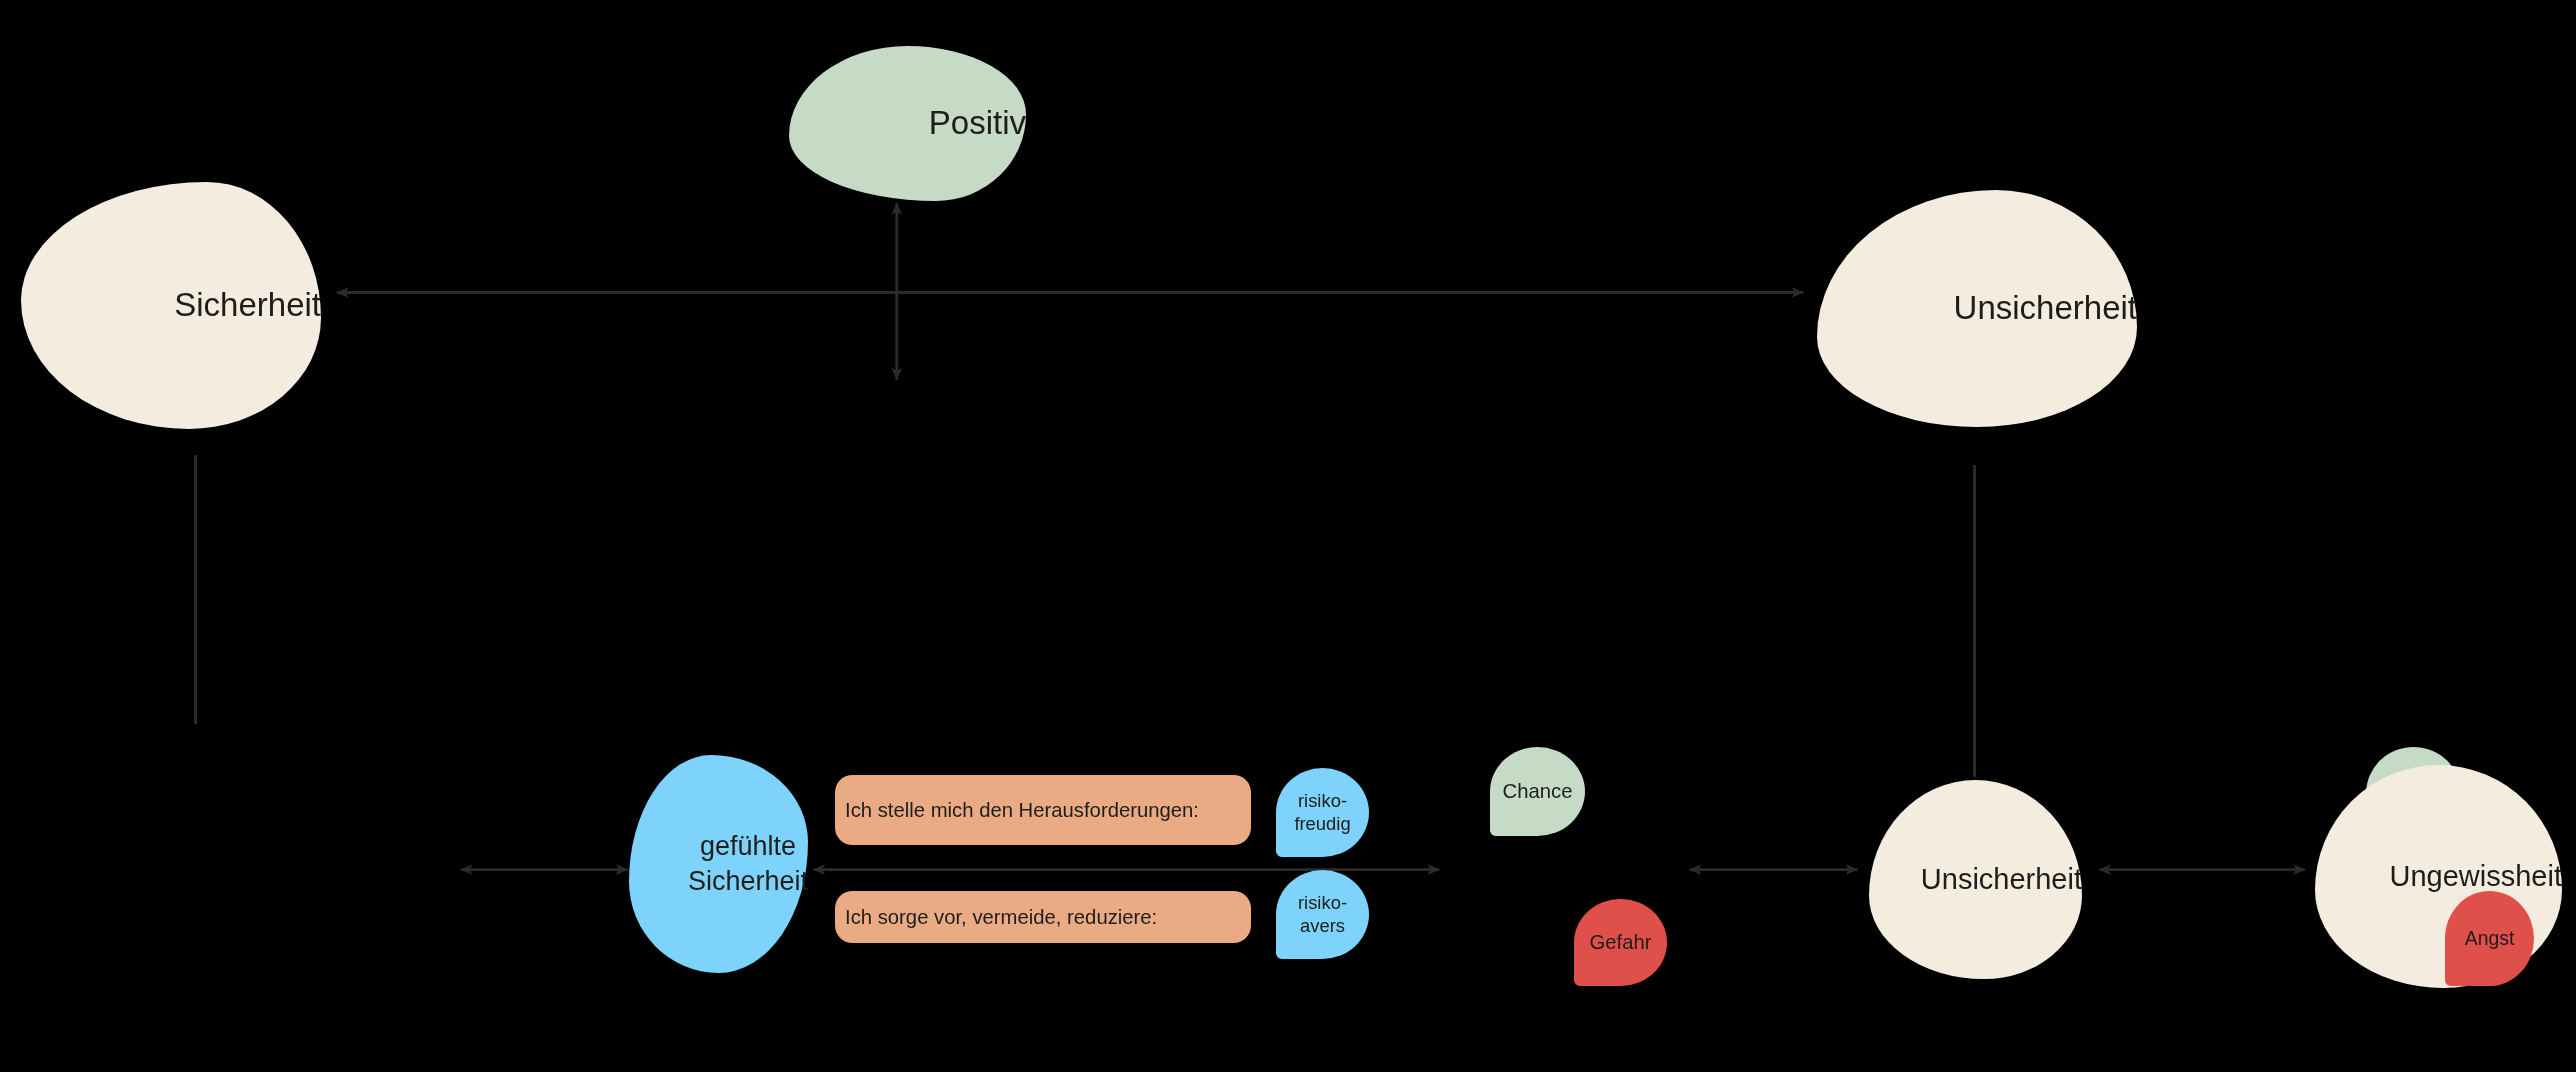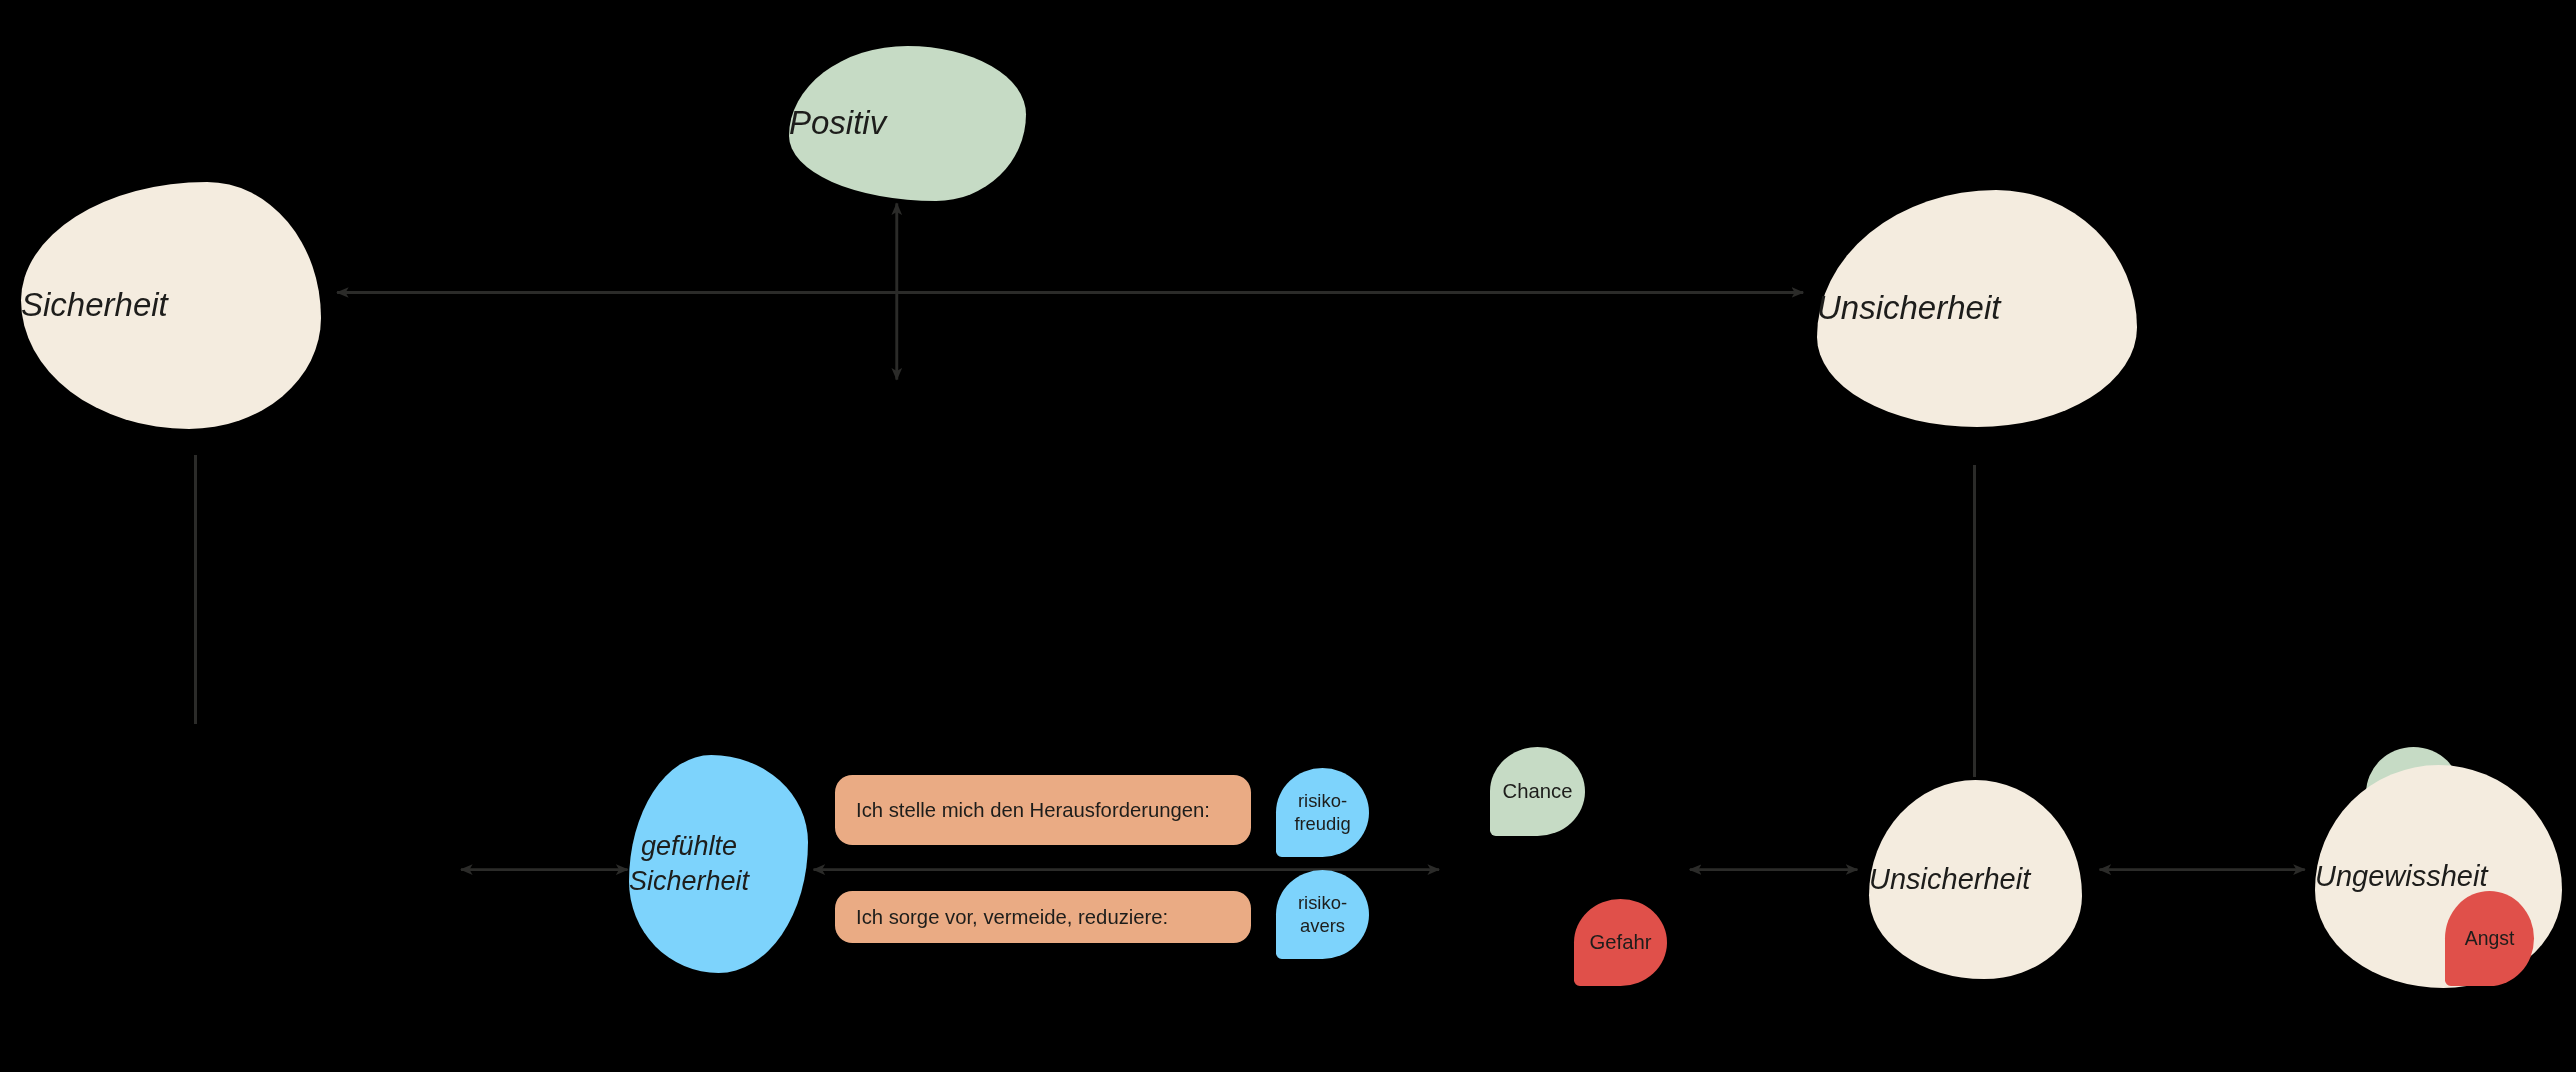--- a/index.html
+++ b/index.html
@@ -5,26 +5,25 @@
   html,body{margin:0;padding:0;background:#000;}
   body{
     font-family:"Liberation Sans","DejaVu Sans",sans-serif;
     width:2576px;height:1072px;overflow:hidden;
   }
   #stage{position:relative;width:2576px;height:1072px;background:#000000;}
 
   
   .blob{
     position:absolute;
-    display:flex;align-items:center;justify-content:flex-start;
+    display:flex;align-items:center;justify-content:flex-end;
     text-align:center;
     color:#1d1d1b;
     line-height:1.28;
     box-sizing:border-box;
-    font-style:italic;
   }
   .blob .lbl{position:relative;z-index:3;white-space:pre-line;}
 
   .cream{background:#f4ecdf;}
   .green{background:#c6dbc5;}
   .red  {background:#e0504a;}
   .orange{background:#7dd3fc;}
 
   
   .b-sicherheit{
@@ -87,21 +86,21 @@
   .p-angst{left:2445px;top:891px;width:89px;height:95px;font-size:19.4px;border-radius:50% 50% 50% 5.8px;text-align:right;}
   .p-risikofreudig{left:1276px;top:768px;width:93px;height:89px;font-size:18.4px;border-radius:50% 50% 50% 5.8px;}
   .p-risikoavers{left:1276px;top:870px;width:93px;height:89px;font-size:18.4px;border-radius:50% 50% 50% 5.8px;}
 
   
   .stmt{
     position:absolute;
     background:#eaab84;
     border-radius:17.4px;
     display:flex;align-items:center;
-    padding:0 21px;
+    padding:0 10px;
     color:#1d1d1b;
     font-size:20.3px;
     box-sizing:border-box;
   }
   .s-1{left:835px;top:775px;width:416px;height:70px;}
   .s-2{left:835px;top:891px;width:416px;height:52px;}
 
   
   .vline{position:absolute;background:#2b2b29;width:2.9px;}
   .v-left{left:194px;top:455px;height:269px;}

